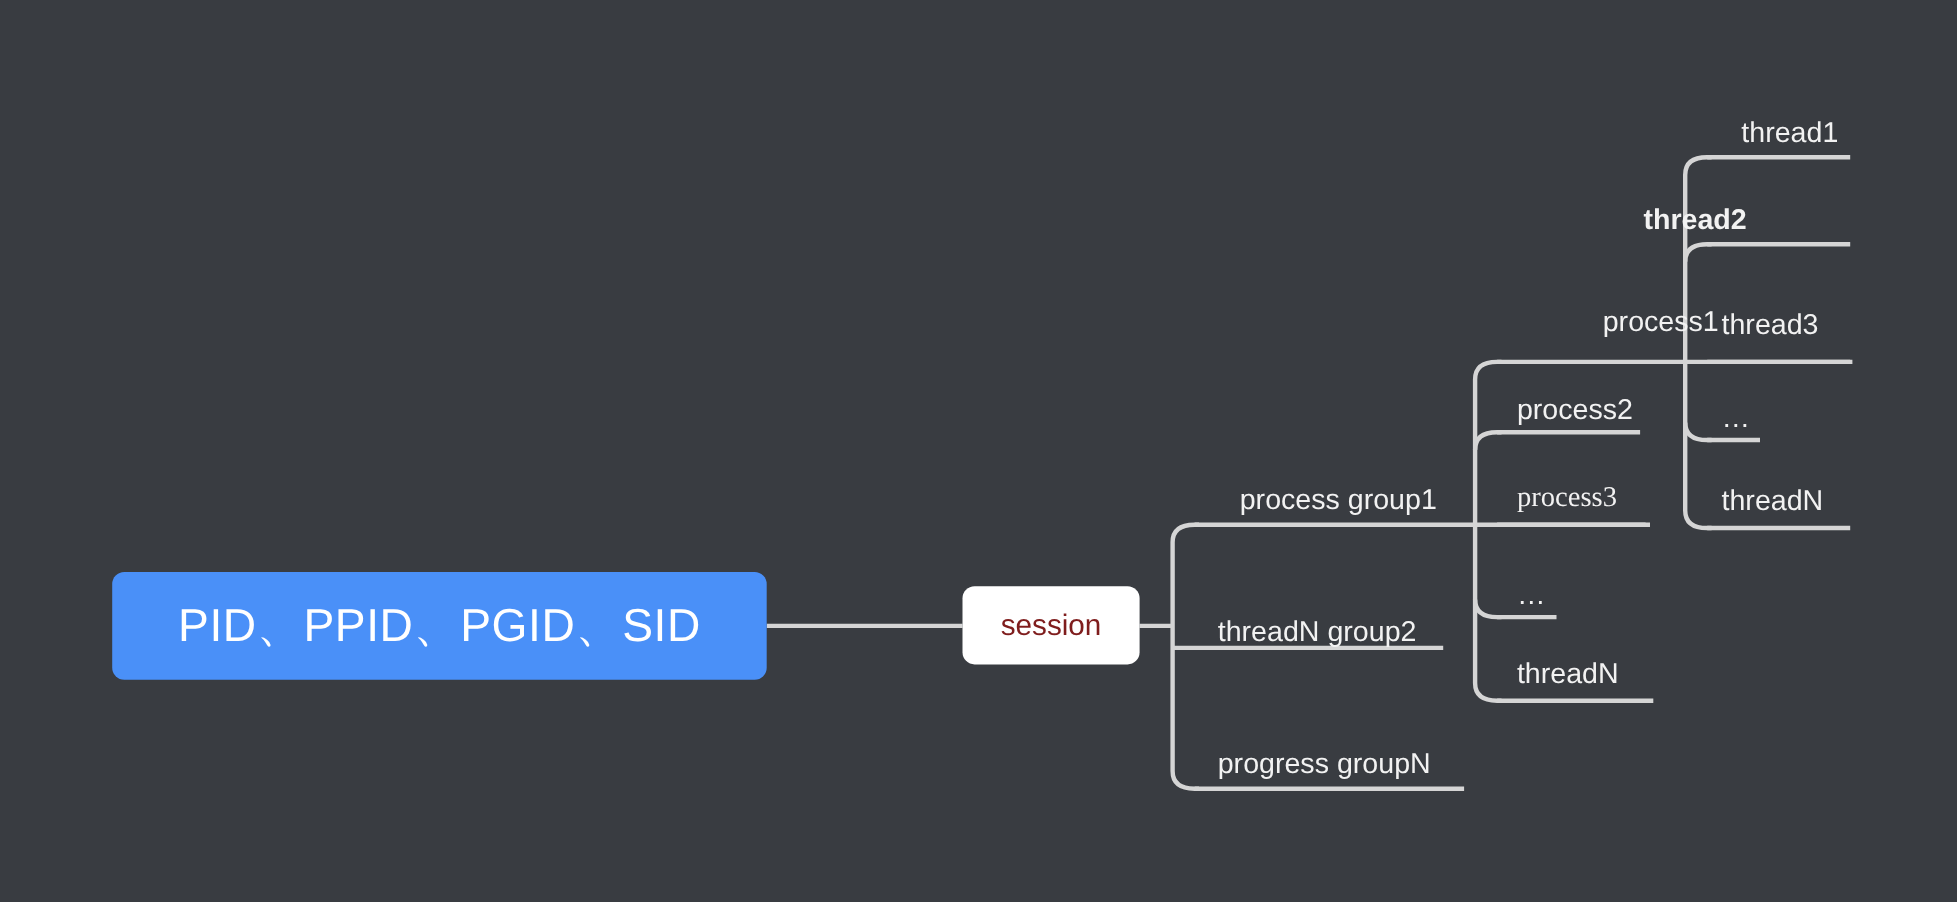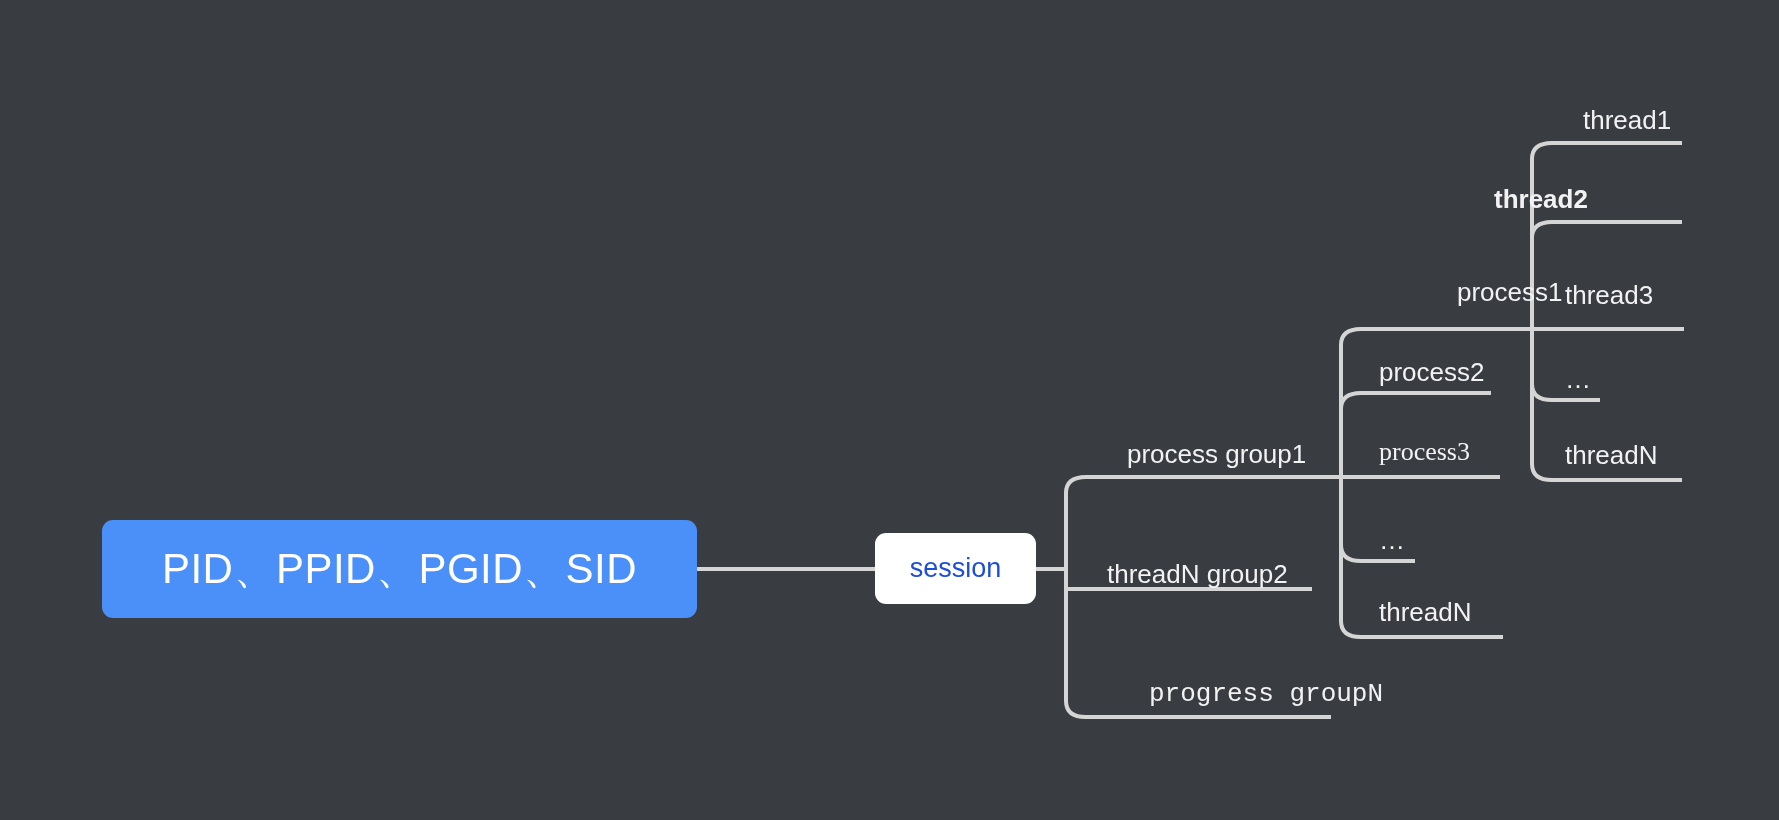--- a/index.html
+++ b/index.html
@@ -44,21 +44,21 @@
     font-weight: 300;
     letter-spacing: 0.5px;
     padding: 0 48px;
   }
   
   .session-node {
     display: flex;
     align-items: center;
     justify-content: center;
     background: #ffffff;
-    color: #1d4ed8;
+    color: #7f1d1d;
     border-radius: 11px;
     font-size: 27px;
     font-weight: 400;
     padding: 0 26px;
   }
   
   .leaf-node {
     color: #f2f2f2;
     font-size: 26px;
     font-weight: 400;
@@ -152,21 +152,21 @@
   <div class="node session-node" style="left:875px; top:533px; width:161px; height:71px;">
     <span>session</span>
   </div>
 
   <div class="node leaf-node" style="left:1107px; top:435px; height:32px;margin-left:20px;">
     <span>process group1</span>
   </div>
   <div class="node leaf-node" style="left:1107px; top:555px; height:32px;">
     <span>threadN group2</span>
   </div>
-  <div class="node leaf-node" style="left:1149px; top:675px; height:32px;font-family:Liberation Mono, monospace;">
+  <div class="node leaf-node" style="left:1107px; top:675px; height:32px;">
     <span>progress groupN</span>
   </div>
 
   <div class="node leaf-node" style="left:1457px; top:273px; height:32px;">
     <span>process1</span>
   </div>
   <div class="node leaf-node" style="left:1379px; top:353px; height:32px;">
     <span>process2</span>
   </div>
   <div class="node leaf-node" style="left:1379px; top:433px; height:32px;font-family:Liberation Serif, serif;">

